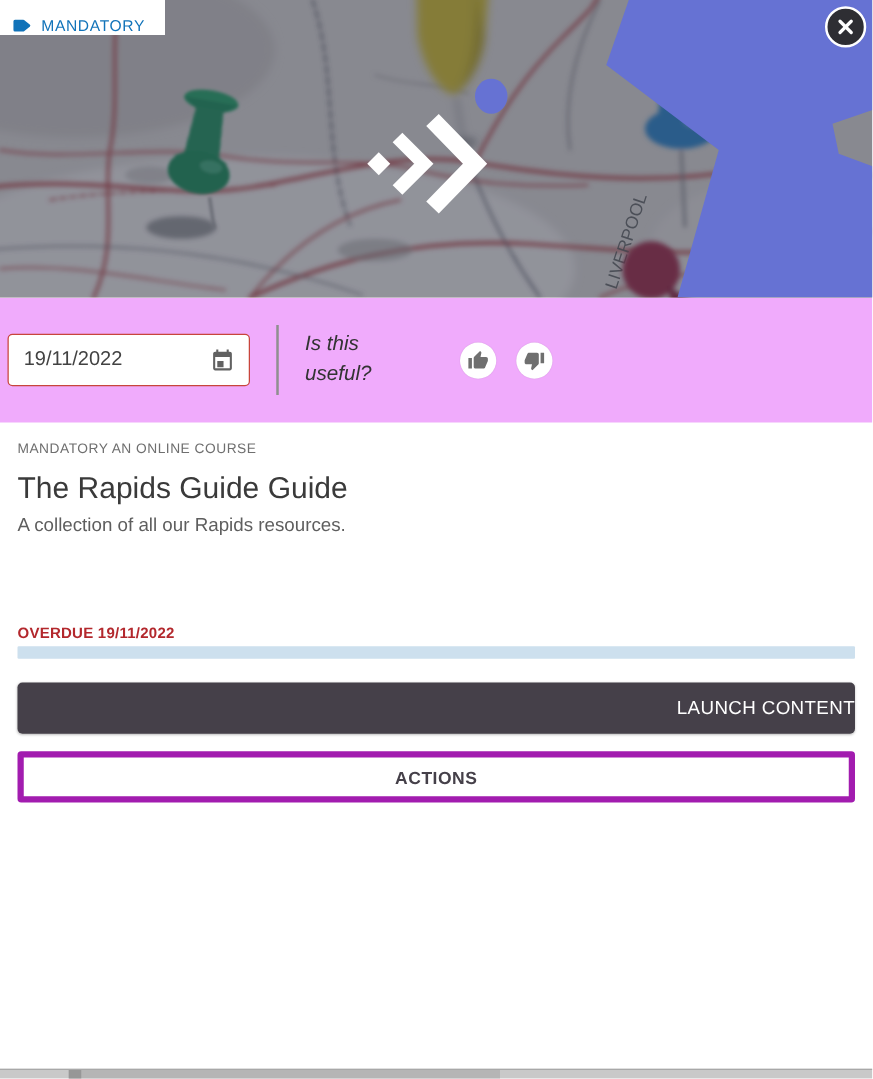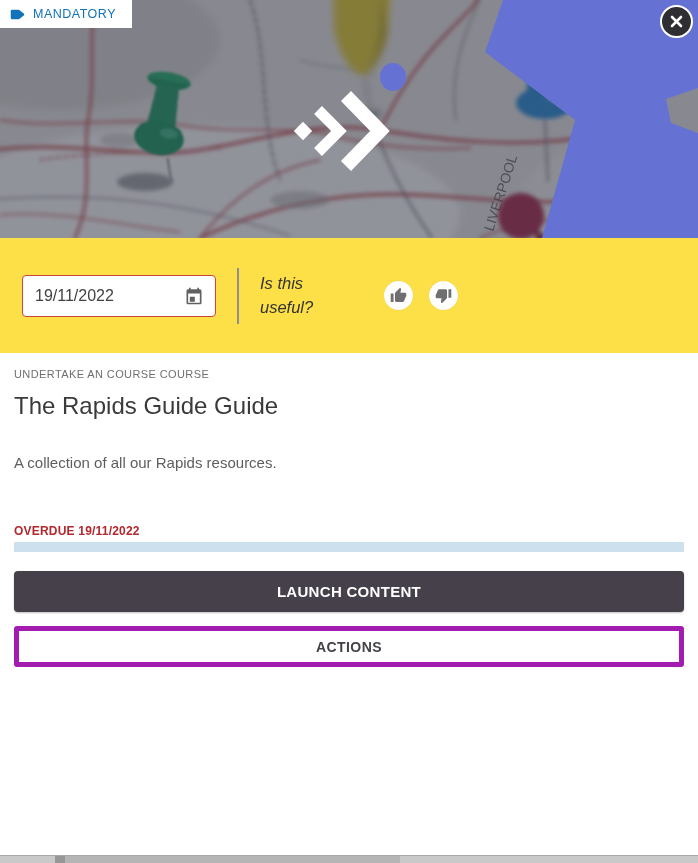--- a/index.html
+++ b/index.html
@@ -4,51 +4,51 @@
 <style>
   * { margin:0; padding:0; box-sizing:border-box; }
   html,body { width:698px; height:863px; background:#fff; font-family:"Liberation Sans", sans-serif; }
   .card { position:relative; width:698px; height:863px; background:#fff; overflow:hidden; }
 
   
   .hero { position:relative; width:698px; height:238px; overflow:hidden; background:#8d8f9b; }
   .hero svg.map { position:absolute; inset:0; display:block; }
 
   .badge { position:absolute; top:0; left:0; z-index:12; width:132px; height:28px;
-           background:#fff; display:flex; align-items:center; padding-left:10px; gap:8px; }
+           background:#fff; display:flex; align-items:flex-end; padding-left:10px; gap:8px; }
   .badge .label { color:#1173b9; font-size:12.5px; font-weight:500; letter-spacing:.5px; }
 
   .close-btn { position:absolute; top:5px; right:5px; z-index:12; width:33px; height:33px;
                border-radius:50%; background:#2e2e33; border:2.5px solid #fff; cursor:pointer;
                display:flex; align-items:center; justify-content:center; padding:0; }
 
   
-  .meta-bar { height:115px; background:#fde047; display:flex; align-items:center; padding-left:22px; }
+  .meta-bar { height:100px; background:#f0abfc; display:flex; align-items:center; padding-left:6px; }
   .date-field { width:194px; height:42px; background:#fff; border:1.5px solid #c8453c; border-radius:4px;
                 display:flex; align-items:center; padding:0 11px 0 12px; }
   .date-field input { border:none; outline:none; width:118px; font-size:16px; color:#424242;
                       font-family:"Liberation Sans", sans-serif; background:transparent; }
   .date-field .cal { margin-left:auto; cursor:pointer; display:flex; }
   .vdivider { width:2px; height:56px; background:#8f8f8f; margin-left:21px; }
   .useful-q { margin-left:21px; width:92px; font-size:16.5px; color:#333; line-height:1.45;font-style:italic; }
   .thumbs { display:flex; gap:16px; margin-left:32px; }
   .thumb-btn { width:29px; height:29px; border-radius:50%; background:#fff; border:none; cursor:pointer;
                display:flex; align-items:center; justify-content:center; box-shadow:0 0 1px rgba(0,0,0,.15); }
 
   
   .content { padding:15px 14px 0 14px; }
   .eyebrow { font-size:11px; color:#6f6f6f; letter-spacing:.4px; }
   .title   { font-size:24px; font-weight:400; color:#3a3a3a; margin-top:12px; line-height:28px; }
-  .desc    { font-size:15px; color:#5e5e5e; margin-top:35px; line-height:15px; }
-  .overdue { margin-top:54px; font-size:12px; font-weight:700; color:#b3282d; letter-spacing:.2px; }
+  .desc    { font-size:15px; color:#5e5e5e; margin-top:8px; line-height:15px; }
+  .overdue { margin-top:71px; font-size:12px; font-weight:700; color:#b3282d; letter-spacing:.2px; }
   .progress-track { margin-top:4px; height:10px; background:#cde0ee; border-radius:1px; overflow:hidden; }
   .progress-fill  { height:100%; width:0%; background:#3f7fb5; }
   .btn-launch { display:block; width:100%; height:41px; margin-top:19px; background:#454049; color:#fff;
-                border:none; border-radius:4px; font-size:15px; font-weight:700; letter-spacing:.3px;
-                cursor:pointer; font-family:"Liberation Sans", sans-serif; box-shadow:0 1px 2px rgba(0,0,0,.25); }
+                border:none; border-radius:4px; font-size:15px; font-weight:400; letter-spacing:.3px;
+                cursor:pointer; font-family:"Liberation Sans", sans-serif; box-shadow:0 1px 2px rgba(0,0,0,.25);text-align:right; }
   .btn-actions { display:block; width:100%; height:41px; margin-top:14px; background:#fff; color:#454049;
                  border:5px solid #a21caf; border-radius:3px; font-size:14px; font-weight:700;
                  letter-spacing:.4px; cursor:pointer; font-family:"Liberation Sans", sans-serif; }
 
   
   .hscroll { position:absolute; left:0; right:0; bottom:0; height:8px; background:#c9c9c9;
              border-top:1px solid #a8a8a8; }
   .hscroll .thumb { position:absolute; top:0; bottom:0; left:55px; width:345px; background:#b5b5b5; }
   .hscroll .thumb .edge { position:absolute; top:0; bottom:0; left:0; width:10px; background:#979797; }
 </style>
@@ -178,21 +178,21 @@
       </button>
       <button class="thumb-btn">
         <svg width="17" height="17" viewBox="0 0 24 24" fill="#6f6f6f">
           <path d="M15 3H6c-.83 0-1.54.5-1.84 1.22l-3.02 7.05c-.09.23-.14.47-.14.73v2c0 1.1.9 2 2 2h6.31l-.95 4.57-.03.32c0 .41.17.79.44 1.06L9.83 23l6.59-6.59c.36-.36.58-.86.58-1.41V5c0-1.1-.9-2-2-2zm4 0v12h4V3h-4z"></path>
         </svg>
       </button>
     </div>
   </div>
 
   <div class="content">
-    <div class="eyebrow">UNDERTAKE AN COURSE COURSE</div>
+    <div class="eyebrow">MANDATORY AN ONLINE COURSE</div>
     <h1 class="title">The Rapids Guide Guide</h1>
     <p class="desc">A collection of all our Rapids resources.</p>
 
     <div class="overdue">OVERDUE 19/11/2022</div>
     <div class="progress-track">
       <div class="progress-fill" style="width: 0%;"></div>
     </div>
 
     <button class="btn-launch">LAUNCH CONTENT</button>
     <button class="btn-actions">ACTIONS</button>

